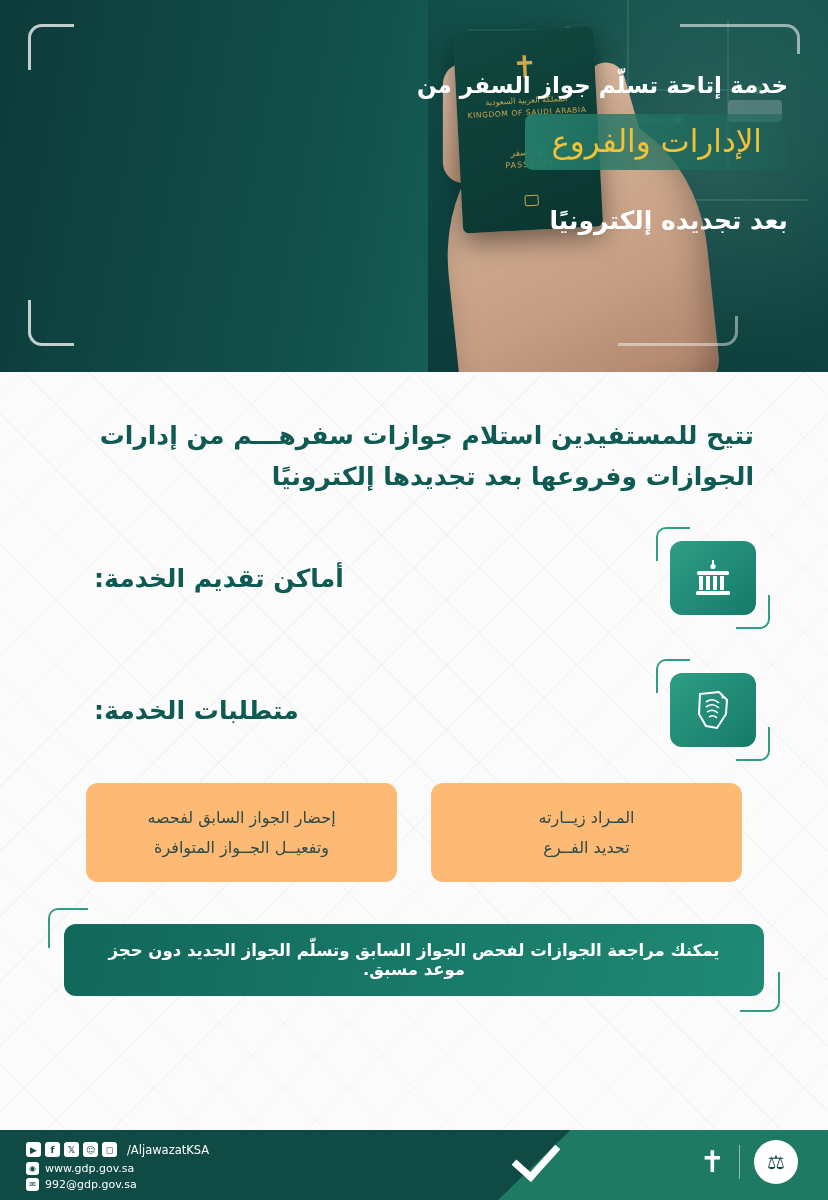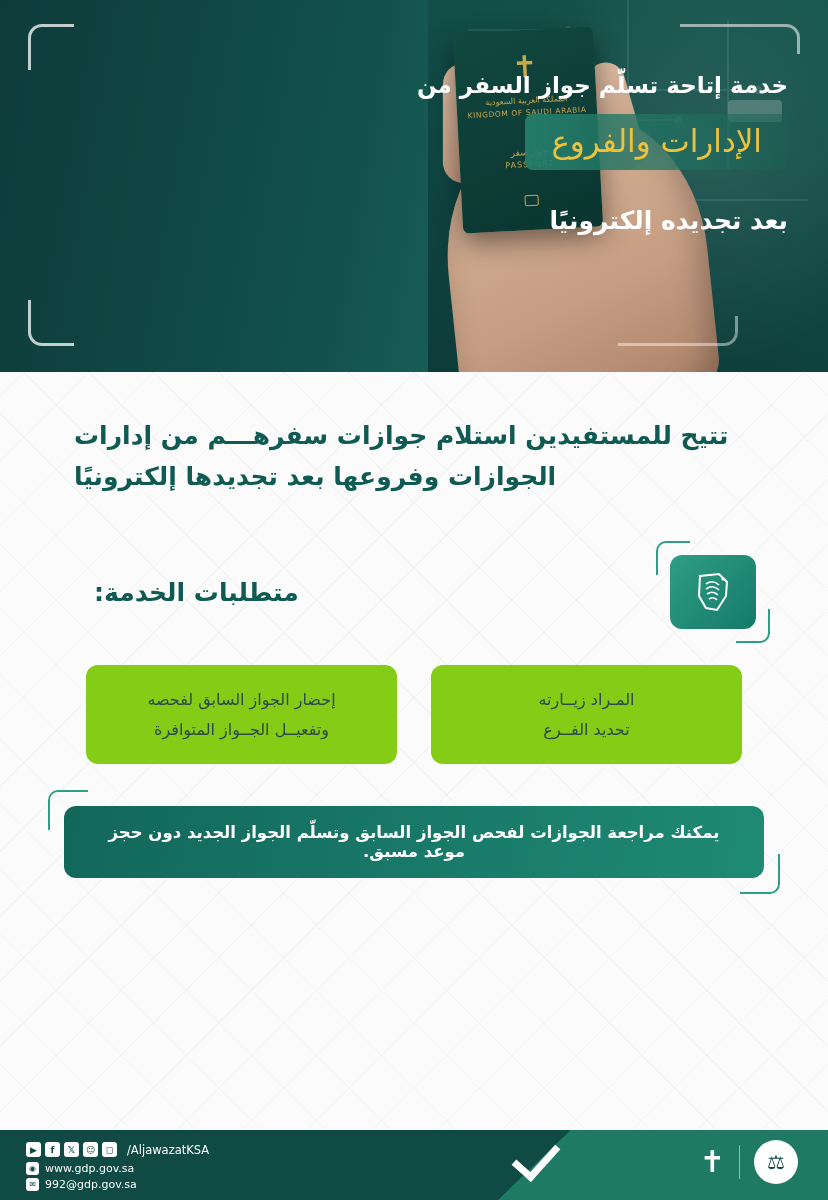--- a/index.html
+++ b/index.html
@@ -135,21 +135,21 @@
   }
   .bg-pattern {
     position:absolute; inset:0;
     background-image:
       repeating-linear-gradient(45deg, rgba(200,210,208,.16) 0 1px, transparent 1px 46px),
       repeating-linear-gradient(-45deg, rgba(200,210,208,.16) 0 1px, transparent 1px 46px);
   }
   .intro {
     position: relative;
     margin: 44px 74px 0 74px;
-    text-align: left;
+    text-align: right;
     color: #0f5a52;
     font-size: 25px;
     font-weight: bold;
     line-height: 1.62;
   }
 
   .sec-head {
     position: relative;
     display:flex; align-items:center; justify-content:flex-start;
     margin: 44px 72px 0 72px;
@@ -201,21 +201,21 @@
   }
 
   .cards {
     position: relative;
     display:flex; gap: 34px;
     margin: 36px 86px 0 86px;
     justify-content: space-between;
   }
   .card {
     flex: 1;
-    background: #84cc16;
+    background: #fdba74;
     border-radius: 12px;
     padding: 20px 18px;
     text-align: center;
     color: #2e4a47;
     font-size: 16px;
     line-height: 1.85;
     min-height: 84px;
     display:flex; flex-direction:column; justify-content:center;
   }
 
@@ -342,20 +342,37 @@
       <div class="hero-badge">الإدارات والفروع</div>
       <div class="hero-line3">بعد تجديده إلكترونيًا</div>
     </div>
   </div>
 
   <div class="body-wrap">
     <div class="bg-pattern"></div>
 
     <div class="intro">تتيح للمستفيدين استلام جوازات سفرهـــم من إدارات الجوازات وفروعها بعد تجديدها إلكترونيًا</div>
 
+    <div class="sec-head">
+      <div class="icon-box">
+        <div class="bracket-tl"></div>
+        <div class="bracket-br"></div>
+        <svg width="44" height="40" viewBox="0 0 44 40">
+          <path d="M22 2 L22 7" stroke="#fff" stroke-width="2"></path>
+          <circle cx="22" cy="8.5" r="2.6" fill="#fff"></circle>
+          <rect x="6" y="13" width="32" height="4" rx="1.5" fill="#fff"></rect>
+          <rect x="8" y="18" width="4" height="14" fill="#fff"></rect>
+          <rect x="15" y="18" width="4" height="14" fill="#fff"></rect>
+          <rect x="22" y="18" width="4" height="14" fill="#fff"></rect>
+          <rect x="29" y="18" width="4" height="14" fill="#fff"></rect>
+          <rect x="5" y="33" width="34" height="4" rx="1.5" fill="#fff"></rect>
+        </svg>
+      </div>
+      <div class="title">أماكن تقديم الخدمة:</div>
+    </div>
 
 
     <div class="sec-head" style="margin-top:58px;">
       <div class="icon-box">
         <div class="bracket-tl"></div>
         <div class="bracket-br"></div>
         <svg width="40" height="44" viewBox="0 0 40 44">
           <path d="M7 6 L26 4 L34 12 L33 26 L24 40 L13 38 L6 26 Z" fill="none" stroke="#ffffff" stroke-width="2"></path>
           <path d="M13 14 q7 -5 13 1" fill="none" stroke="#fff" stroke-width="1.6"></path>
           <path d="M13 19 q7 -5 13 1" fill="none" stroke="#fff" stroke-width="1.6"></path>

